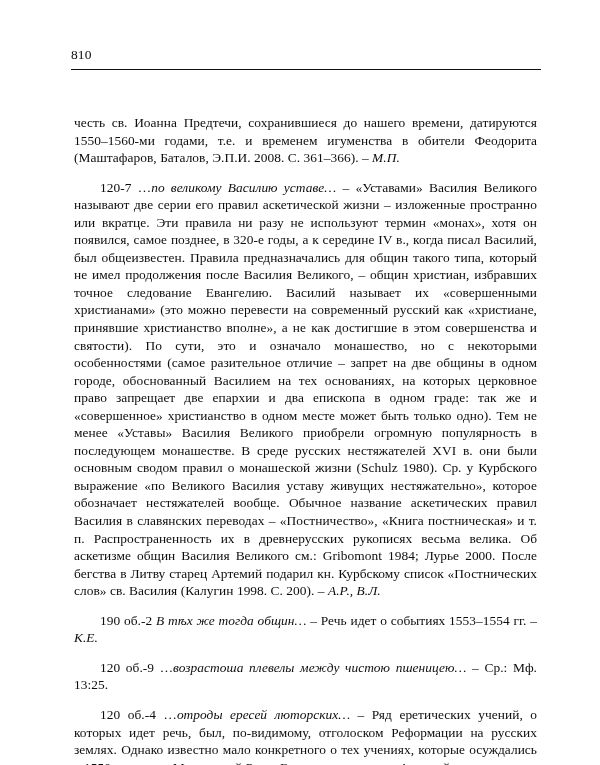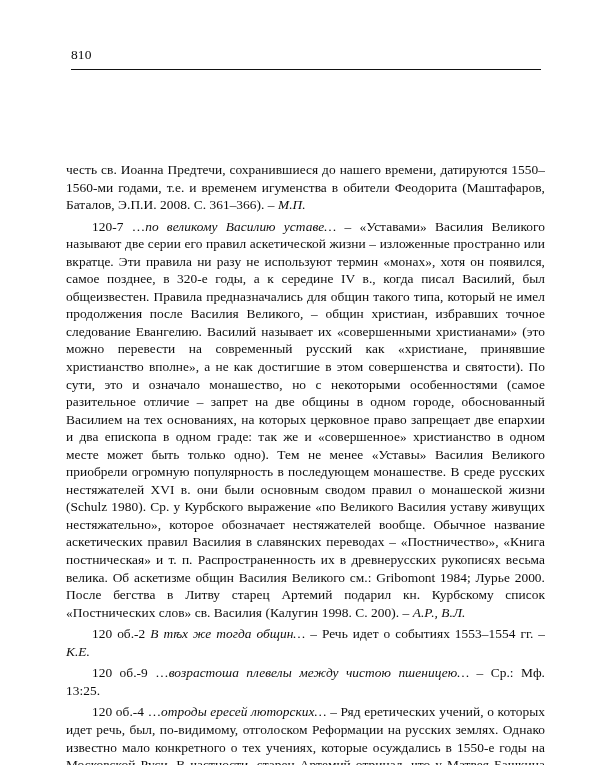--- a/index.html
+++ b/index.html
@@ -21,21 +21,20 @@
     position: absolute;
     left: 62px;
     top: 0;
     width: 487px;
   }
 
   
   .runhead {
     position: relative;
     height: 30px;
-    padding-top: 47px;
   }
   .runhead-folio {
     position: absolute;
     left: 9px;
     top: 47px;
     font-size: 13.5px;
     letter-spacing: .1px;
   }
   .runhead-title {
     position: absolute;
@@ -60,21 +59,21 @@
   .body {
     margin-top: 84px;
     font-size: 13.4px;
     line-height: 17.55px;
     text-align: justify;
     text-justify: inter-word;
     hyphens: manual;
     letter-spacing: .04px;
   }
   .body p {
-    margin: 4px;
+    margin: 12px;
   }
   .indent {
     text-indent: 26px;
   }
   .noindent {
     text-indent: 0;
   }
   i, .it {
     font-style: italic;
   }
@@ -103,19 +102,19 @@
       <div class="runhead-rule"></div>
     </div>
 
     <div class="body">
 
       <p class="noindent"><span>честь св. Иоанна Предтечи, сохранившиеся до нашего времени, датируются 1550–1560-ми годами, т.е. и временем игуменства в обители Феодорита (Маштафаров, Баталов, Э.П.И. 2008. С. 361–366). – </span><i>М.П.</i></p>
 
       <p class="indent"><span>120-7 …</span><i>по великому Василию уставе…</i><span> – «Уставами» Василия Великого называют две серии его правил аскетической жизни – изложенные пространно или вкратце. Эти правила ни разу не используют термин «монах», хотя он появился, самое позднее, в 320-е годы, а к середине IV в., когда писал Василий, был общеизвестен. Правила предназначались для общин такого типа, который не имел продолжения после Василия Великого, – общин христиан, избравших точное следование Евангелию. Василий называет их «совершенными христианами» (это можно перевести на современный русский как «христиане, принявшие христианство вполне», а не как достигшие в этом совершенства и святости). По сути, это и означало монашество, но с некоторыми особенностями (самое разительное отличие – запрет на две общины в одном городе, обоснованный Василием на тех основаниях, на которых церковное право запрещает две епархии и два епископа в одном граде: так же и «совершенное» христианство в одном месте может быть только одно). Тем не менее «Уставы» Василия Великого приобрели огромную популярность в последующем монашестве. В среде русских нестяжателей XVI в. они были основным сводом правил о монашеской жизни (Schulz 1980). Ср. у Курбского выражение «по Великого Василия уставу живущих нестяжательно», которое обозначает нестяжателей вообще. Обычное название аскетических правил Василия в славянских переводах – «Постничество», «Книга постническая» и т. п. Распространенность их в древнерусских рукописях весьма велика. Об аскетизме общин Василия Великого см.: Gribomont 1984; Лурье 2000. После бегства в Литву старец Артемий подарил кн. Курбскому список «Постнических слов» св. Василия (Калугин 1998. С. 200). – </span><i>А.Р., В.Л.</i></p>
 
 
-      <p class="indent"><span>120 об.-2 </span><i>В тѣх же тогда общин…</i><span> – Речь идет о событиях 1553–1554 гг. – </span><i>К.Е.</i></p>
+      <p class="indent"><span>190 об.-2 </span><i>В тѣх же тогда общин…</i><span> – Речь идет о событиях 1553–1554 гг. – </span><i>К.Е.</i></p>
       <p class="indent"><span>120 об.-9 …</span><i>возрастоша плевелы между чистою пшеницею…</i><span> – Ср.: Мф. 13:25.</span></p>
       <p class="indent"><span>120 об.-4 …</span><i>отроды ересей люторских…</i><span> – Ряд еретических учений, о которых идет речь, был, по-видимому, отголоском Реформации на русских землях. Однако известно мало конкретного о тех учениях, которые осуждались в 1550-е годы на Московской Руси. В частности, старец Артемий отрицал, что у Матвея Башкина было какое-то продуманное учение. Курбский рассматривает лютеранство как новоявленную ересь и неоднократно в своих сочинениях выступает против «Лютора и учеников его» (Калугин 2003б. С. 13–14). Отношение к лютеранству сложилось у кн. Андрея еще в Российском царстве. Войну в Ливонии он считал борьбой против еретиков-иконоборцев, поддерживал религиозный мотив объявления войны (Филюшкин 2013. С. 93–97). См. также примеч. 48-3, 48-4, 48 об.-1, 48 об.-3, 49 об.-4, 50-1, 117-3. – </span></p>
 
     </div>
   </div>
 </div>
 
 </body></html>

